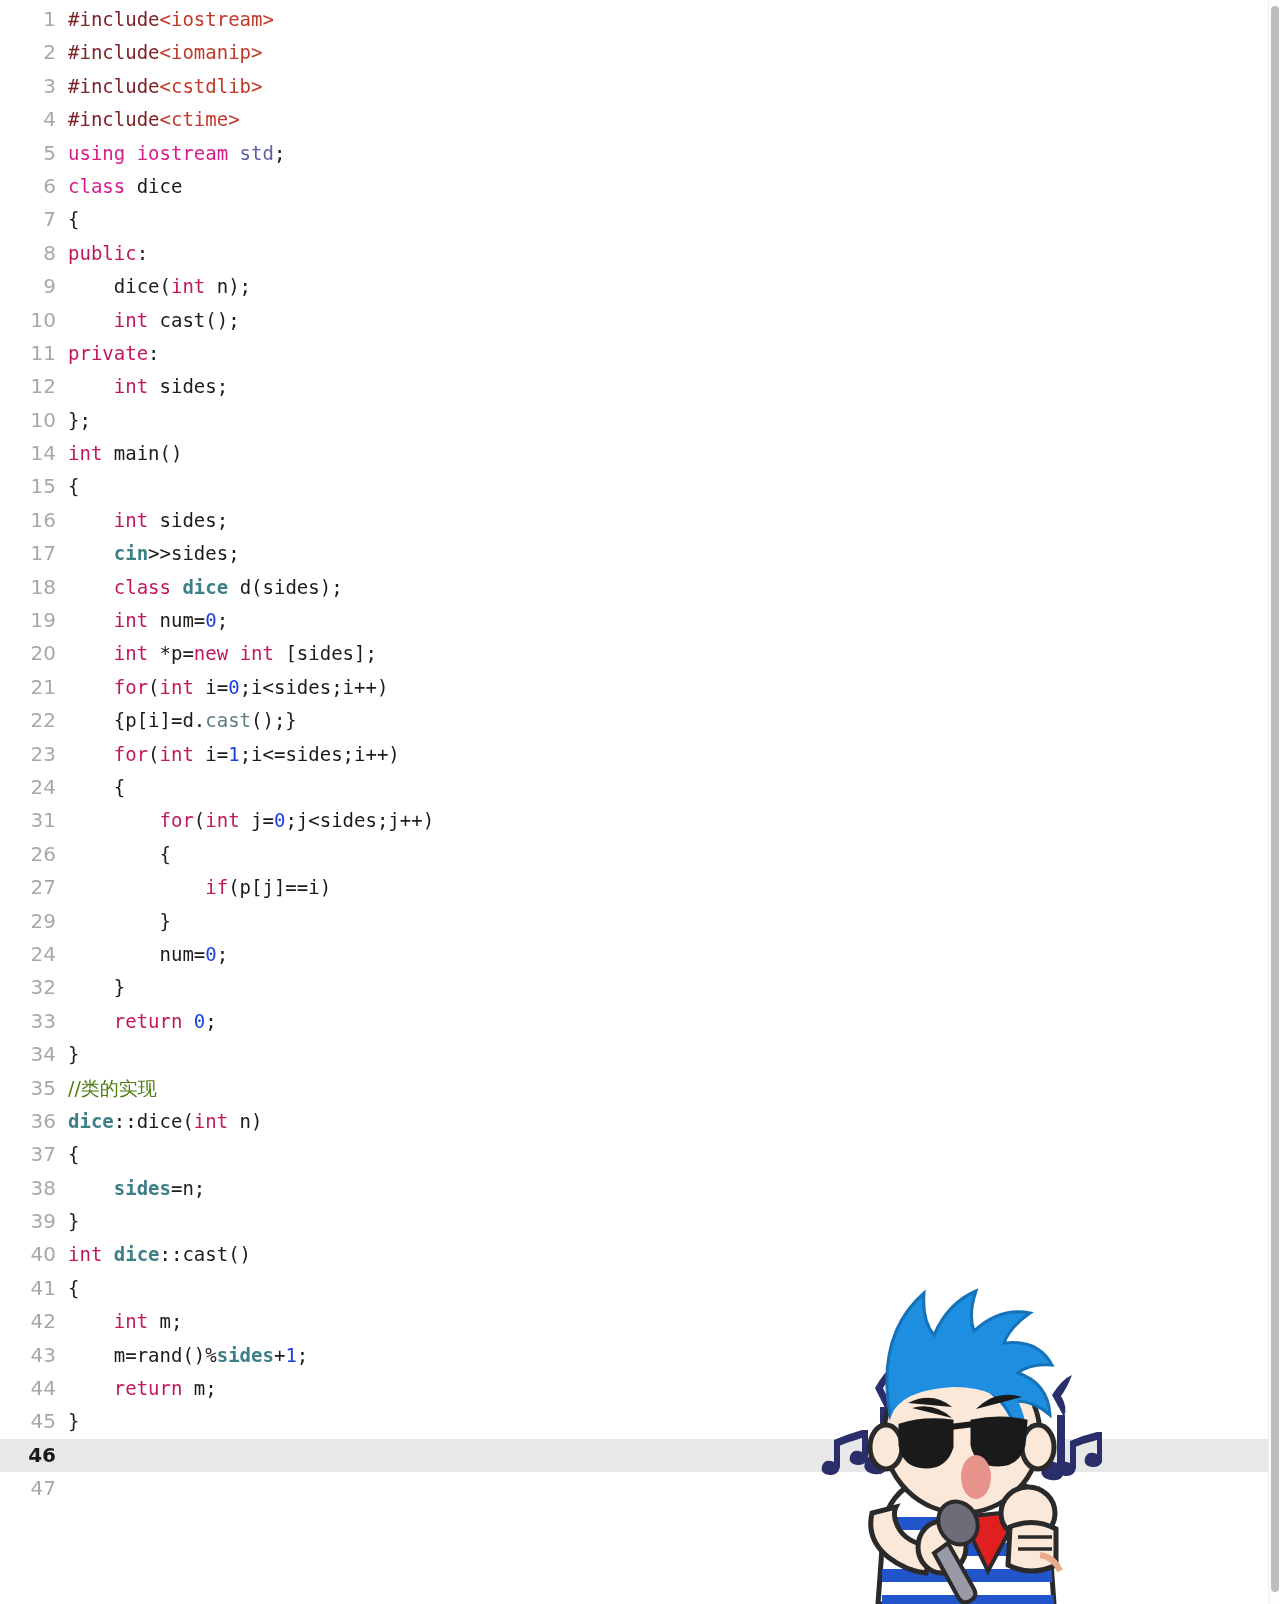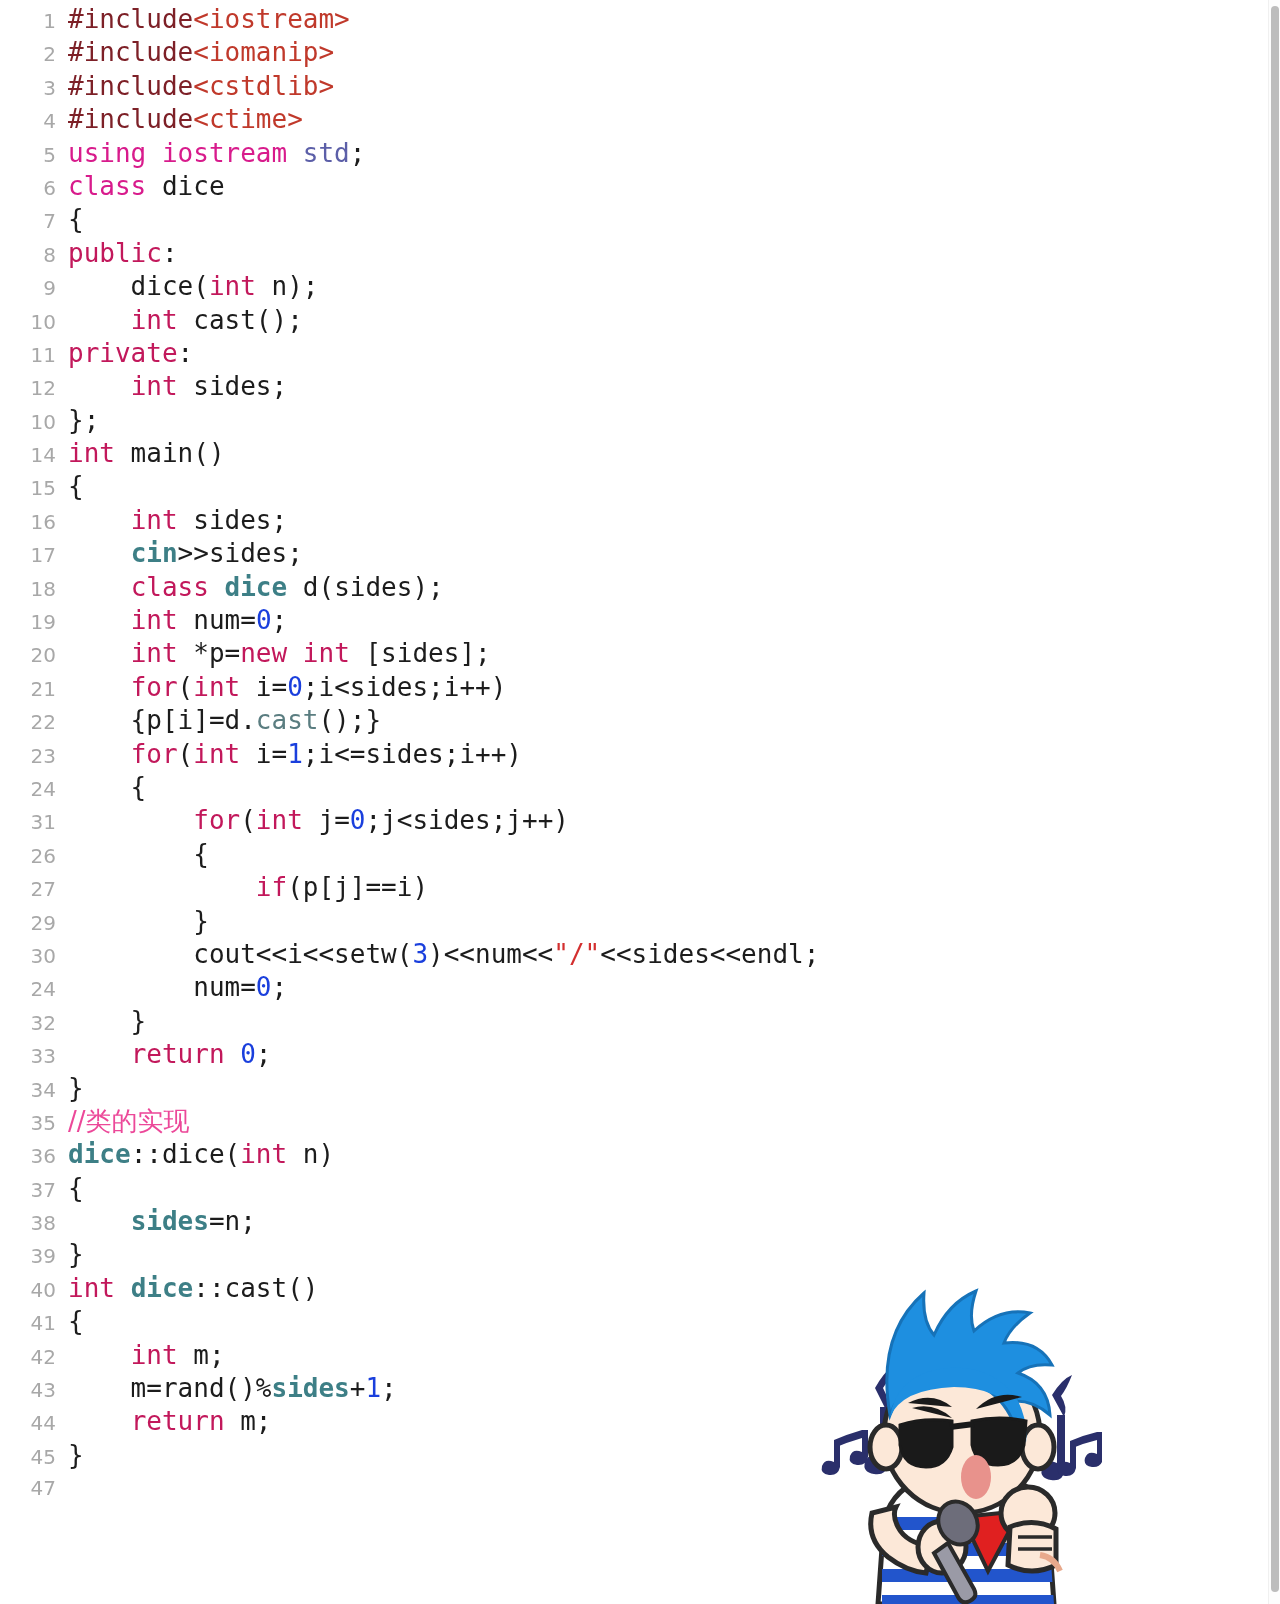--- a/index.html
+++ b/index.html
@@ -53,38 +53,38 @@
     user-select: none;
   }
   .code-line.active .gutter-num {
     color: #1a1a1a;
     font-weight: 700;
   }
 
   .code-text {
     flex: 1 1 auto;
     padding-left: 12px;
-    font-size: 26px;
+    font-size: 19px;
     font-family: "DejaVu Sans Mono", "Liberation Mono", monospace;
     color: #1a1a1a;
     letter-spacing: 0px;
     white-space: pre;
   }
 
   
   .t-plain    { color: #1c1c1c; }
   .t-pre      { color: #7d2027; }            
   .t-header   { color: #c0392b; }            
   .t-kw       { color: #c2185b; }            
   .t-kw2      { color: #d81b8c; }            
   .t-type     { color: #3d7f86; font-weight: bold; }            
   .t-ns       { color: #5c5fa8; }            
   .t-num      { color: #1a3fdd; }            
   .t-str      { color: #d32f2f; }            
-  .t-cmt      { color: #ec4899; }            
+  .t-cmt      { color: #4d7c0f; }            
   .t-fn       { color: #5a7d80; }            
   .cjk        { font-family: "DejaVu Sans", "Liberation Sans", sans-serif; }
 
   
   #scrollbar-track {
     position: absolute;
     top: 0; right: 0;
     width: 12px;
     height: 1604px;
     background: #fdfdfd;
@@ -137,36 +137,36 @@
       <div class="code-line"><span class="gutter-num">19</span><span class="code-text"><span class="t-plain">    </span><span class="t-kw">int</span><span class="t-plain"> num=</span><span class="t-num">0</span><span class="t-plain">;</span></span></div>
       <div class="code-line"><span class="gutter-num">20</span><span class="code-text"><span class="t-plain">    </span><span class="t-kw">int</span><span class="t-plain"> *p=</span><span class="t-kw">new</span><span class="t-plain"> </span><span class="t-kw">int</span><span class="t-plain"> [sides];</span></span></div>
       <div class="code-line"><span class="gutter-num">21</span><span class="code-text"><span class="t-plain">    </span><span class="t-kw">for</span><span class="t-plain">(</span><span class="t-kw">int</span><span class="t-plain"> i=</span><span class="t-num">0</span><span class="t-plain">;i&lt;sides;i++)</span></span></div>
       <div class="code-line"><span class="gutter-num">22</span><span class="code-text"><span class="t-plain">    {p[i]=d.</span><span class="t-fn">cast</span><span class="t-plain">();}</span></span></div>
       <div class="code-line"><span class="gutter-num">23</span><span class="code-text"><span class="t-plain">    </span><span class="t-kw">for</span><span class="t-plain">(</span><span class="t-kw">int</span><span class="t-plain"> i=</span><span class="t-num">1</span><span class="t-plain">;i&lt;=sides;i++)</span></span></div>
       <div class="code-line"><span class="gutter-num">24</span><span class="code-text"><span class="t-plain">    {</span></span></div>
       <div class="code-line"><span class="gutter-num">31</span><span class="code-text"><span class="t-plain">        </span><span class="t-kw">for</span><span class="t-plain">(</span><span class="t-kw">int</span><span class="t-plain"> j=</span><span class="t-num">0</span><span class="t-plain">;j&lt;sides;j++)</span></span></div>
       <div class="code-line"><span class="gutter-num">26</span><span class="code-text"><span class="t-plain">        {</span></span></div>
       <div class="code-line"><span class="gutter-num">27</span><span class="code-text"><span class="t-plain">            </span><span class="t-kw">if</span><span class="t-plain">(p[j]==i)</span></span></div>
       <div class="code-line"><span class="gutter-num">29</span><span class="code-text"><span class="t-plain">        }</span></span></div>
-      <div class="code-line"><span class="gutter-num">30</span><span class="code-text"><span class="t-plain">        cout&lt;&lt;i&lt;&lt;setw(</span><span class="t-num">3</span><span class="t-plain">)&lt;&lt;num&lt;&lt;</span><span class="t-str">"/"</span><span class="t-plain">&lt;&lt;sides&lt;&lt;endl;</span></span></div>
       <div class="code-line"><span class="gutter-num">24</span><span class="code-text"><span class="t-plain">        num=</span><span class="t-num">0</span><span class="t-plain">;</span></span></div>
       <div class="code-line"><span class="gutter-num">32</span><span class="code-text"><span class="t-plain">    }</span></span></div>
       <div class="code-line"><span class="gutter-num">33</span><span class="code-text"><span class="t-plain">    </span><span class="t-kw">return</span><span class="t-plain"> </span><span class="t-num">0</span><span class="t-plain">;</span></span></div>
       <div class="code-line"><span class="gutter-num">34</span><span class="code-text"><span class="t-plain">}</span></span></div>
       <div class="code-line"><span class="gutter-num">35</span><span class="code-text"><span class="t-cmt cjk">//类的实现</span></span></div>
       <div class="code-line"><span class="gutter-num">36</span><span class="code-text"><span class="t-type">dice</span><span class="t-plain">::dice(</span><span class="t-kw">int</span><span class="t-plain"> n)</span></span></div>
       <div class="code-line"><span class="gutter-num">37</span><span class="code-text"><span class="t-plain">{</span></span></div>
       <div class="code-line"><span class="gutter-num">38</span><span class="code-text"><span class="t-plain">    </span><span class="t-type">sides</span><span class="t-plain">=n;</span></span></div>
       <div class="code-line"><span class="gutter-num">39</span><span class="code-text"><span class="t-plain">}</span></span></div>
       <div class="code-line"><span class="gutter-num">40</span><span class="code-text"><span class="t-kw">int</span><span class="t-plain"> </span><span class="t-type">dice</span><span class="t-plain">::cast()</span></span></div>
       <div class="code-line"><span class="gutter-num">41</span><span class="code-text"><span class="t-plain">{</span></span></div>
       <div class="code-line"><span class="gutter-num">42</span><span class="code-text"><span class="t-plain">    </span><span class="t-kw">int</span><span class="t-plain"> m;</span></span></div>
       <div class="code-line"><span class="gutter-num">43</span><span class="code-text"><span class="t-plain">    m=rand()%</span><span class="t-type">sides</span><span class="t-plain">+</span><span class="t-num">1</span><span class="t-plain">;</span></span></div>
       <div class="code-line"><span class="gutter-num">44</span><span class="code-text"><span class="t-plain">    </span><span class="t-kw">return</span><span class="t-plain"> m;</span></span></div>
       <div class="code-line"><span class="gutter-num">45</span><span class="code-text"><span class="t-plain">}</span></span></div>
+      <div class="code-line active"><span class="gutter-num">46</span><span class="code-text"></span></div>
       <div class="code-line"><span class="gutter-num">47</span><span class="code-text"></span></div>
     </div>
 
   <div id="scrollbar-track">
     <div id="scrollbar-thumb"></div>
   </div>
 
   <div id="mascot">
     <svg viewBox="0 0 290 349" width="290" height="349" xmlns="http://www.w3.org/2000/svg">
       <g>

